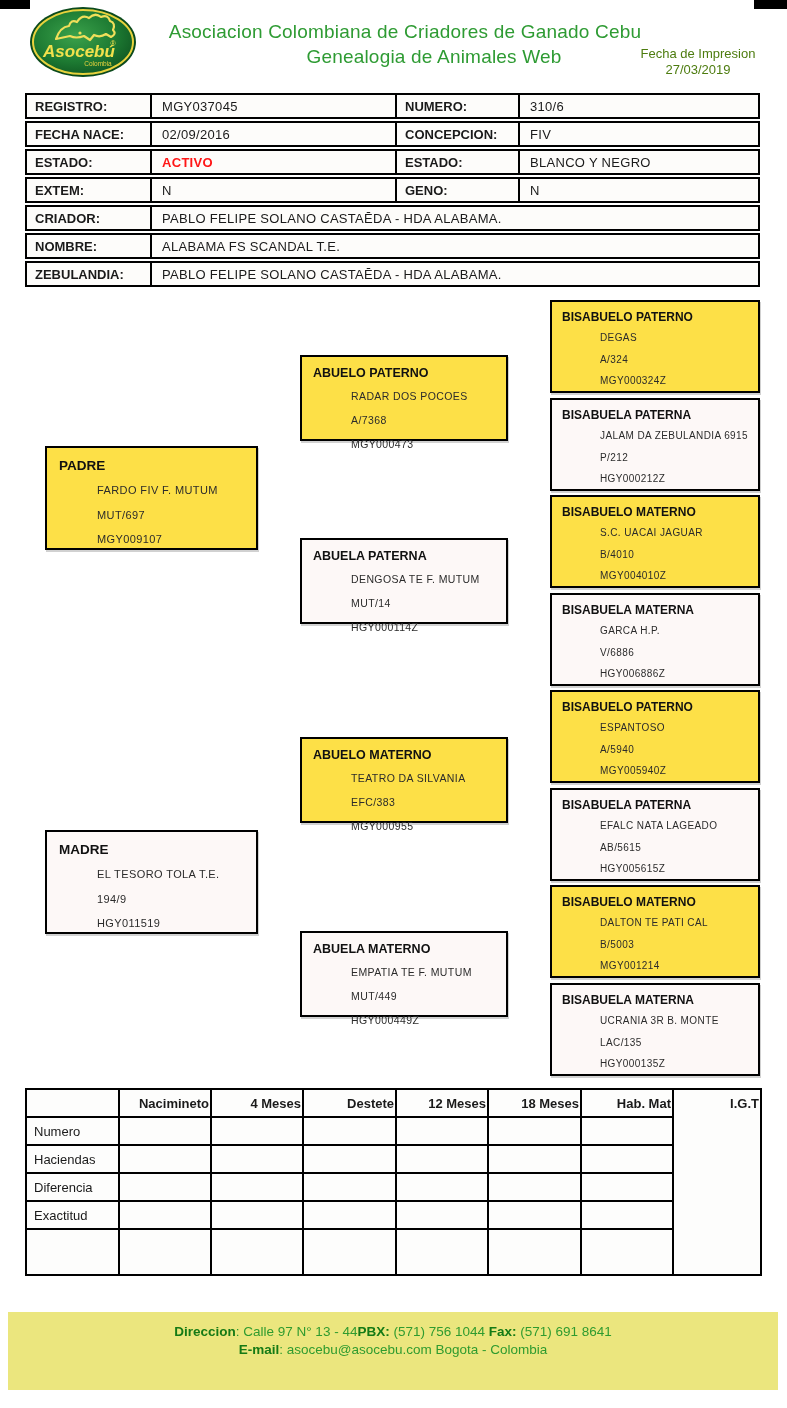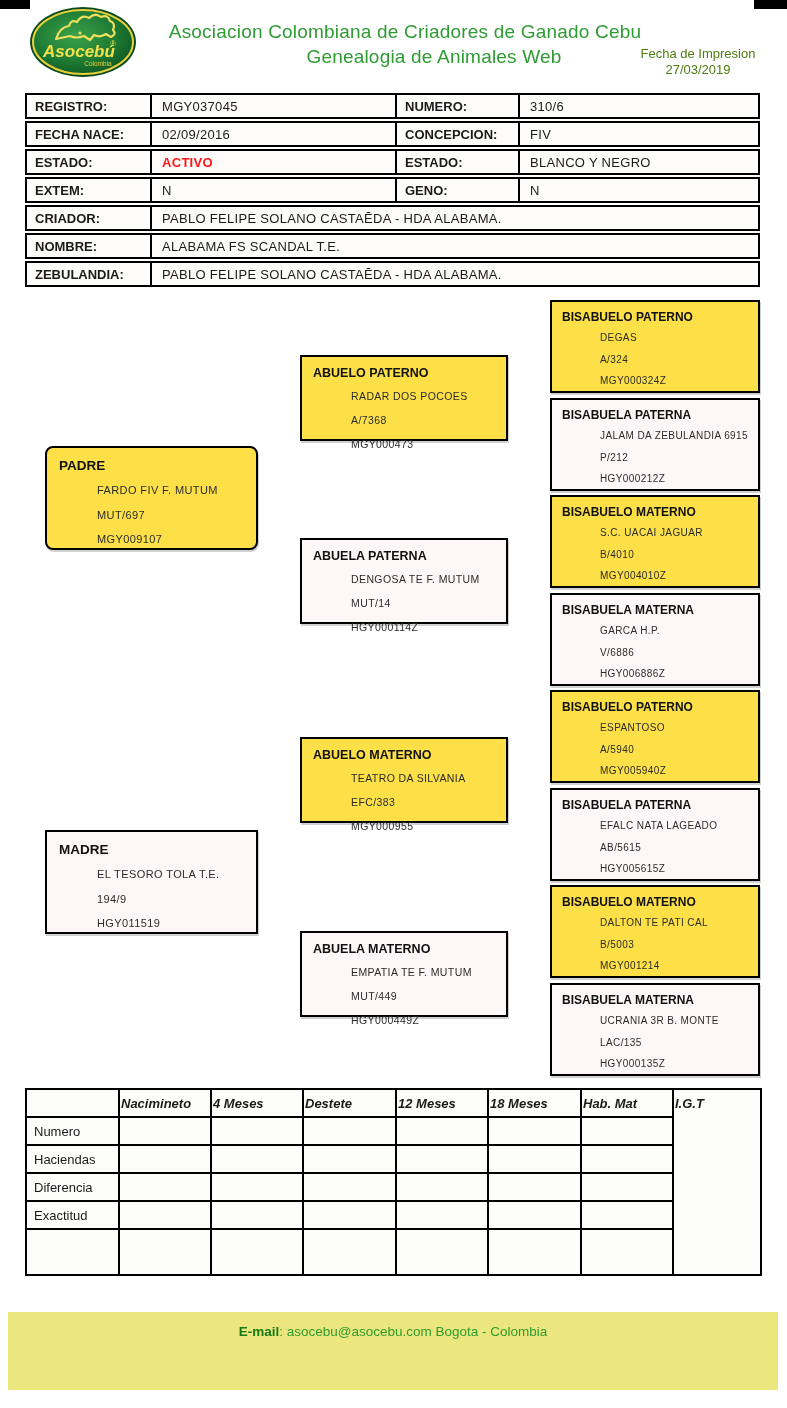--- a/index.html
+++ b/index.html
@@ -33,37 +33,37 @@
   
   .pbox{position:absolute;border:2px solid #000;box-sizing:border-box;
     box-shadow:1px 2px 0 rgba(0,0,0,.18);}
   .male{background:#fde047;}
   .female{background:#fdf8f7;}
   .pbox .t{font-weight:bold;color:#111;}
   .pbox .ln{color:#2b2b2b;letter-spacing:.4px;padding-left:38px;}
   .parent{left:45px;width:213px;height:104px;padding:10px 0 0 12px;}
   .parent .t{font-size:13.5px;margin:0 0 11px;}
   .parent .ln{font-size:11px;margin:0 0 12.5px;}
-  .padre{top:446px;border-radius:8px;}
+  .padre{top:446px;}
   .madre{top:830px;}
   .gparent{left:300px;width:208px;height:86px;padding:9px 0 0 11px;}
   .gparent .t{font-size:12.5px;margin:0 0 10px;}
   .gparent .ln{font-size:10.5px;margin:0 0 12px;}
   .gp0{top:355px;}.gp1{top:538px;}.gp2{top:737px;}.gp3{top:931px;}
   .ggparent{left:550px;width:210px;height:93px;padding:8px 0 0 10px;}
   .ggparent .t{font-size:12px;margin:0 0 8px;}
   .ggparent .ln{font-size:10px;margin:0 0 10.5px;}
   .gg0{top:300px;}.gg1{top:398px;}.gg2{top:495px;}.gg3{top:593px;}
   .gg4{top:690px;}.gg5{top:788px;}.gg6{top:885px;}.gg7{top:983px;}
 
   
   .stats{position:absolute;left:25px;top:1088px;width:735px;border-collapse:collapse;table-layout:fixed;}
   .stats td{border:2px solid #000;background:#fdfdfc;font-size:13px;height:24px;
     overflow:hidden;white-space:nowrap;}
-  .stats td.h{font-weight:bold;text-align:left;font-style:italic;}
+  .stats td.h{font-weight:bold;text-align:right;}
   .stats td.rl{padding-left:7px;}
   .stats tr.last td{height:42px;}
   .stats td.igt-head{border-bottom:none;}
   .stats td.igt-cell{border-top:none;}
 
   
   .footer{position:absolute;left:8px;top:1312px;width:770px;height:78px;background:#ebe67e;
     box-sizing:border-box;padding-top:11px;text-align:center;font-size:13.5px;line-height:18px;
     color:#2f9b2f;}
   .footer b{color:#157a15;font-weight:bold;}
@@ -296,14 +296,15 @@
     <td></td>
     <td></td>
     <td></td>
     <td></td>
     <td></td>
   </tr>
 </tbody>
   </table>
 
 <div class="footer">
+  <div><b>Direccion</b><span>: Calle 97 N°  13 - 44</span><b>PBX:</b><span> (571) 756 1044 </span><b>Fax:</b><span> (571) 691 8641</span></div>
   <div><b>E-mail</b><span>: asocebu@asocebu.com Bogota - Colombia</span></div>
 </div>
 
 </body></html>

